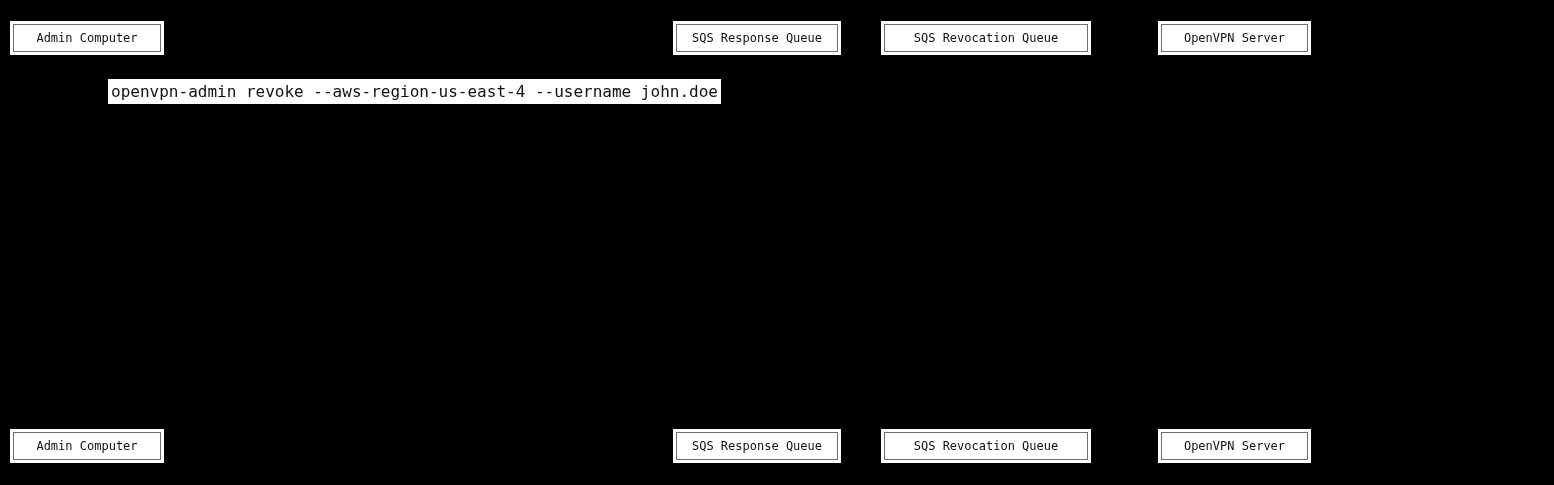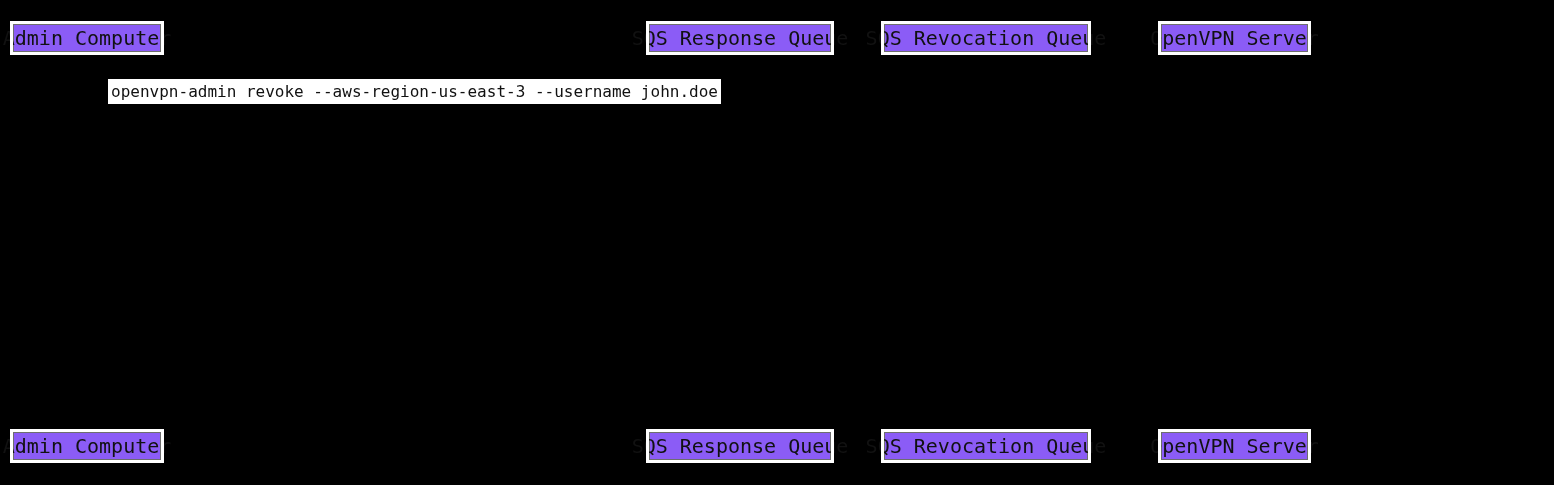--- a/index.html
+++ b/index.html
@@ -12,35 +12,35 @@
     width: 1554px;
     height: 485px;
     background: #000000;
     overflow: hidden;
     font-family: "DejaVu Sans Mono", "Liberation Mono", monospace;
   }
   
   .pbox {
     position: absolute;
     box-sizing: border-box;
-    background: #8b5cf6;
+    background: #ffffff;
     border: 1px solid #6e6e6e;
     outline: 3px solid #ffffff;
     color: #111111;
-    font-size: 20px;
+    font-size: 12px;
     line-height: 1;
     display: flex;
     align-items: center;
     justify-content: center;
     white-space: nowrap;
   }
   .row-top    { top: 24px;  height: 28px; }
   .row-bottom { top: 432px; height: 28px; }
   .pos-admin    { left: 13px;   width: 148px; }
-  .pos-response { left: 649px;  width: 182px; }
+  .pos-response { left: 676px;  width: 162px; }
   .pos-revoke   { left: 884px;  width: 204px; }
   .pos-openvpn  { left: 1161px; width: 147px; }
   
   .msg-label {
     position: absolute;
     box-sizing: border-box;
     left: 108px;
     top: 79px;
     width: 613px;
     height: 25px;
@@ -57,20 +57,20 @@
 </head>
 <body>
 
 <div class="diagram">
 
   <div class="pbox row-top pos-admin">Admin Computer</div>
   <div class="pbox row-top pos-response">SQS Response Queue</div>
   <div class="pbox row-top pos-revoke">SQS Revocation Queue</div>
   <div class="pbox row-top pos-openvpn">OpenVPN Server</div>
 
-  <div class="msg-label">openvpn-admin revoke --aws-region-us-east-3 --username john.doe</div>
+  <div class="msg-label">openvpn-admin revoke --aws-region-us-east-4 --username john.doe</div>
 
   <div class="pbox row-bottom pos-admin">Admin Computer</div>
   <div class="pbox row-bottom pos-response">SQS Response Queue</div>
   <div class="pbox row-bottom pos-revoke">SQS Revocation Queue</div>
   <div class="pbox row-bottom pos-openvpn">OpenVPN Server</div>
 
 </div>
 
 </body></html>

